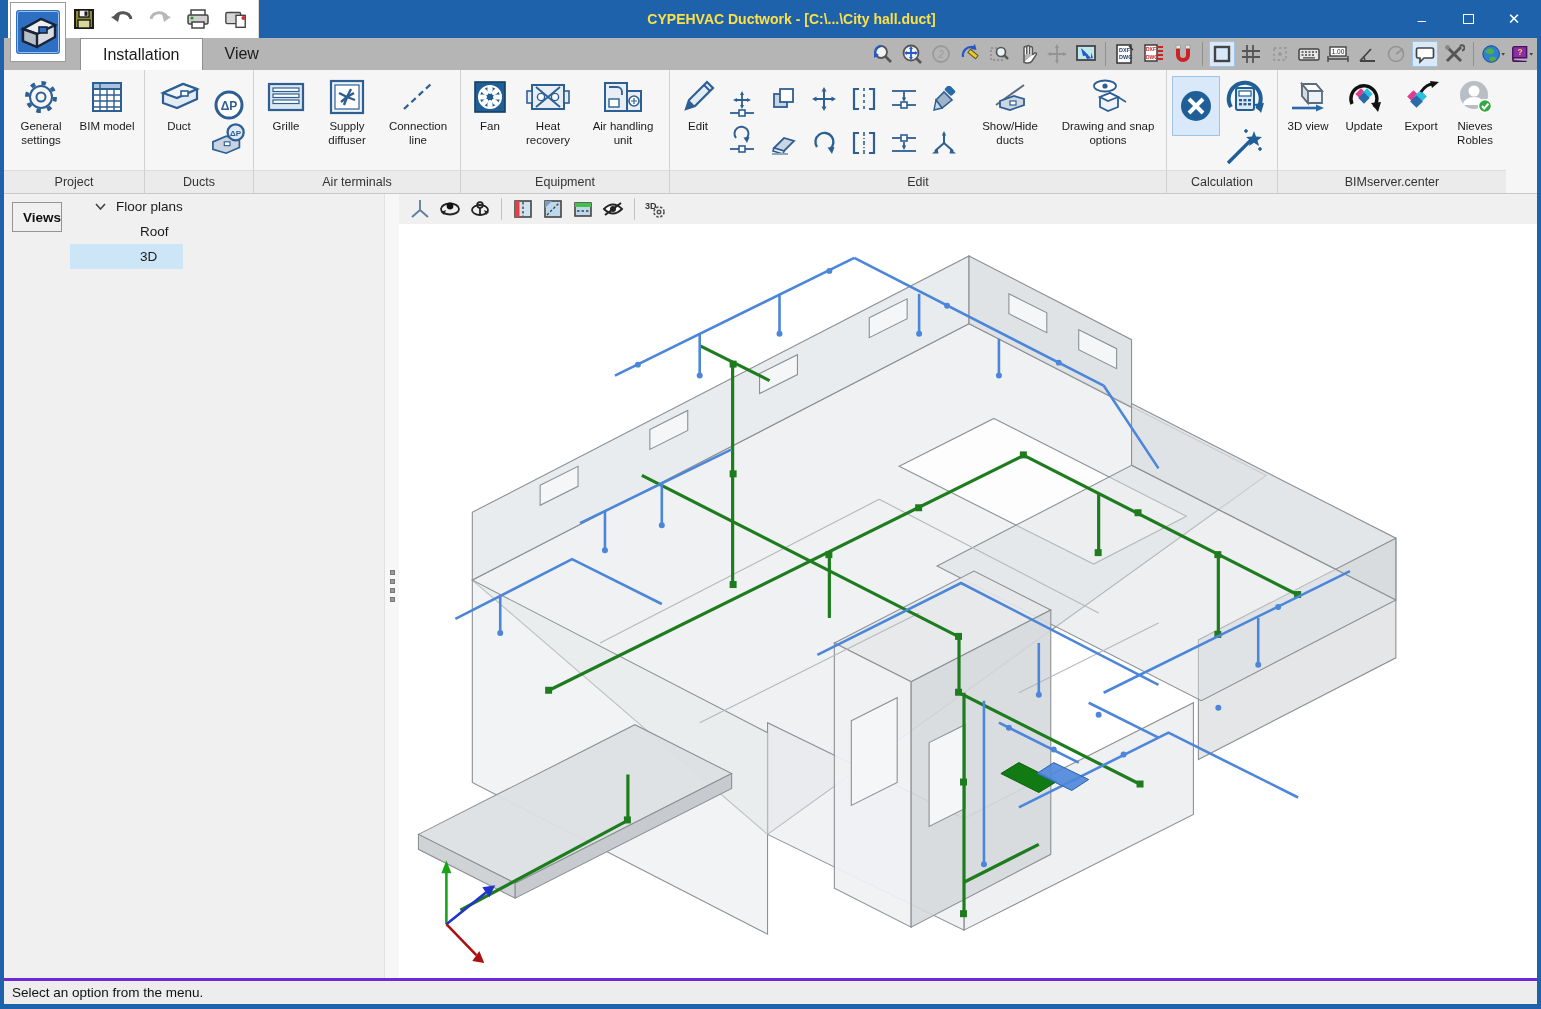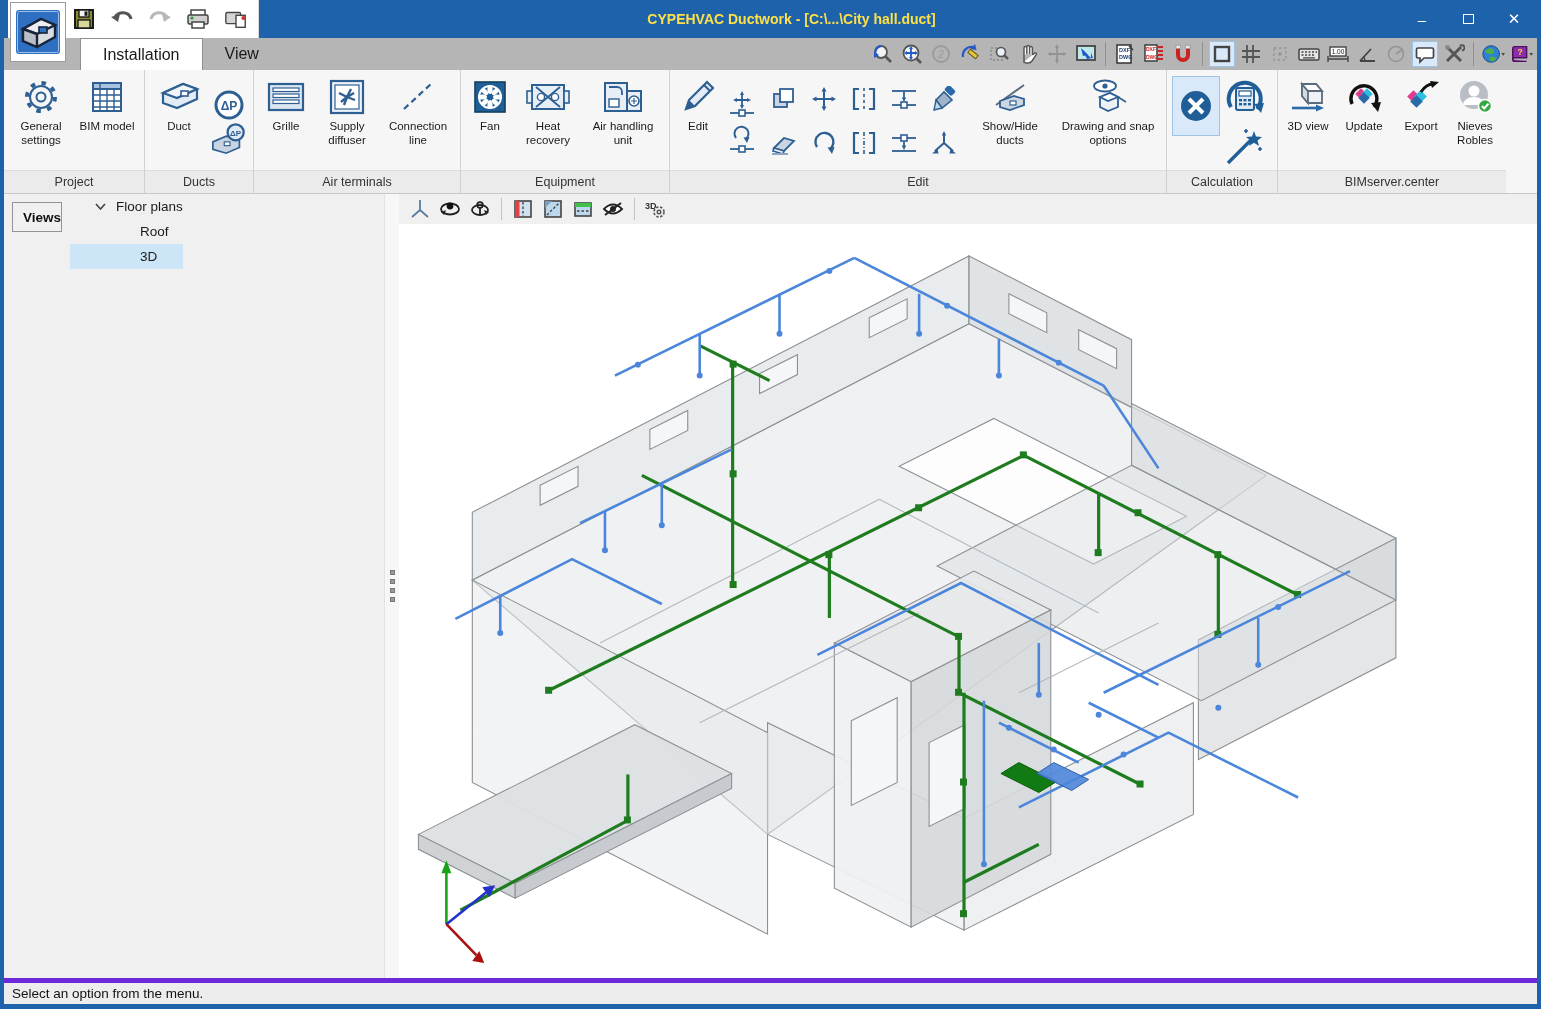--- a/index.html
+++ b/index.html
@@ -54,21 +54,21 @@
   .trow.sel{background:var(--select-blue)}
   .splitter{width:15px;background:#f7f7f7;border-left:1px solid #e2e2e2;display:flex;flex-direction:column;align-items:center;justify-content:center;gap:4px;cursor:col-resize}
   .splitter i{width:5px;height:5px;background:#9a9a9a;border:1px solid #777;display:block}
   .canvas-col{flex:1;display:flex;flex-direction:column;min-width:0;background:var(--panel-bg)}
   .ctoolbar{height:30px;display:flex;align-items:center;gap:4px;padding-left:8px;flex:0 0 auto}
   .cicon{width:26px;height:24px;display:flex;align-items:center;justify-content:center;cursor:pointer}
   .csep{width:1px;height:22px;background:#c2c2c2;margin:0 4px}
   .canvas{flex:1;background:#fff;position:relative;overflow:hidden}
   .canvas svg{display:block}
   
-  .statusbar{height:26px;background:#ededed;border-top:5px solid #6d28d9;display:flex;align-items:center;padding-left:8px;font-size:13.5px;color:#111;flex:0 0 auto}
+  .statusbar{height:26px;background:#ededed;border-top:3px solid #6d28d9;display:flex;align-items:center;padding-left:8px;font-size:13.5px;color:#111;flex:0 0 auto}
   svg text{font-family:"Liberation Sans",sans-serif}
   .bldg polygon{stroke:#8d9194;stroke-width:1.1}
   .g{stroke:var(--duct-green);stroke-width:3.2;fill:none}
   .b{stroke:var(--duct-blue);stroke-width:2.6;fill:none}
   .gn{fill:var(--duct-green)}
   .bn{fill:var(--duct-blue)}
 </style>
 </head>
 <body>
 

